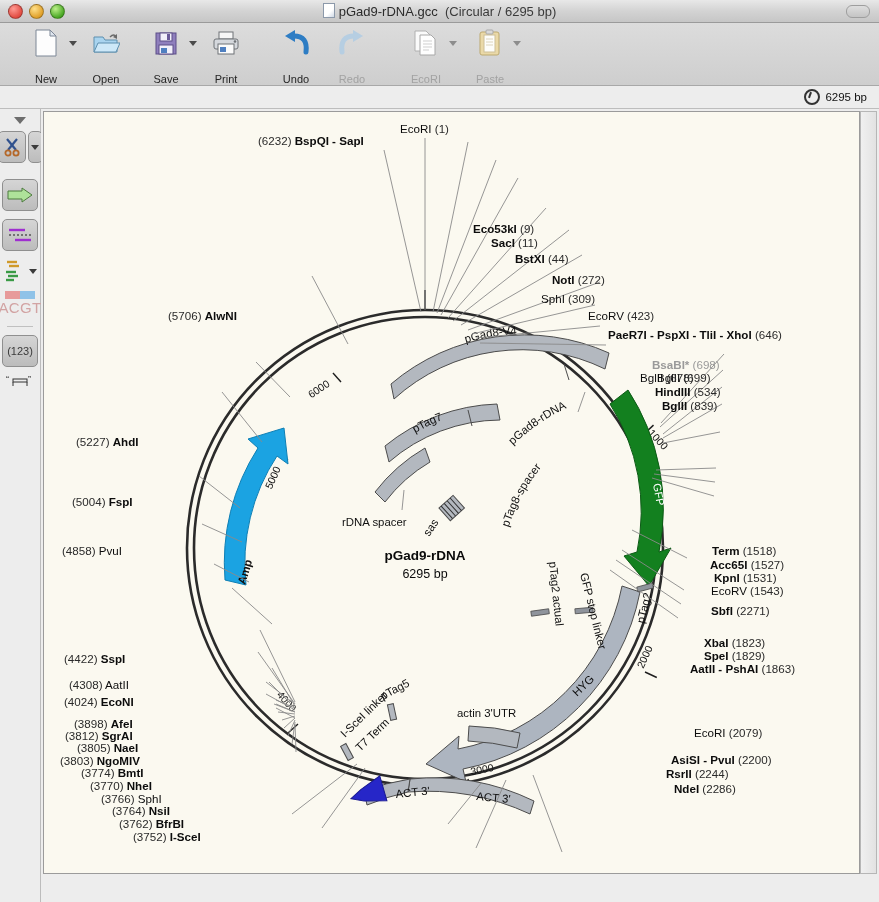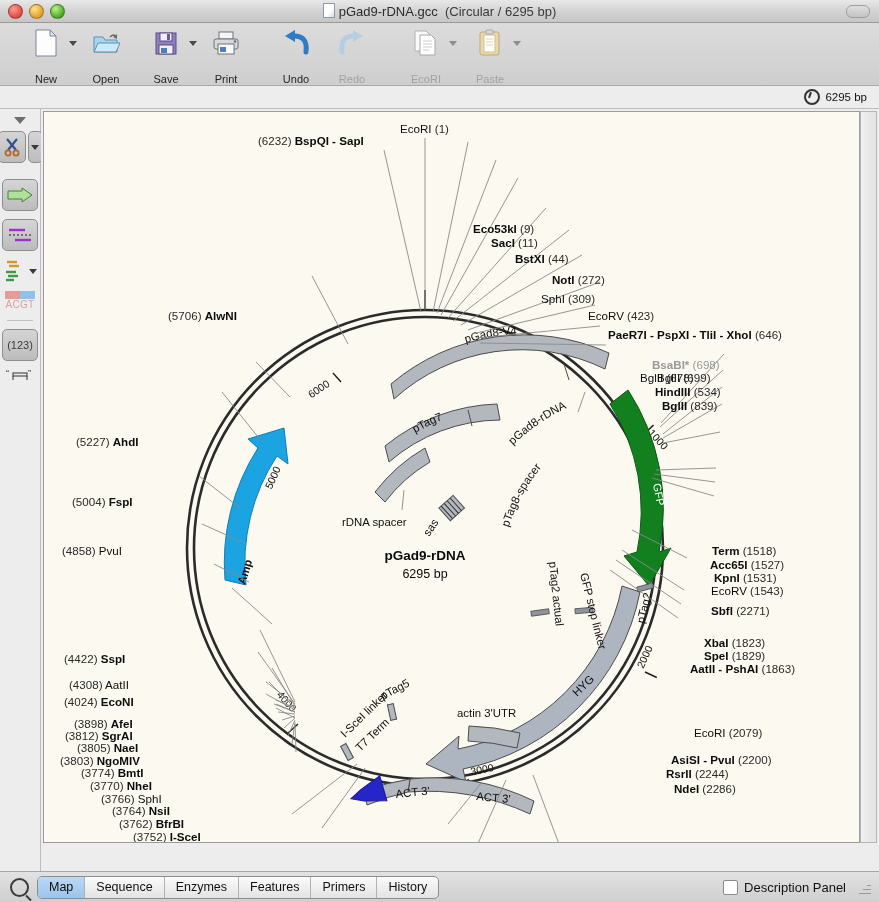--- a/index.html
+++ b/index.html
@@ -53,21 +53,21 @@
     display:flex;flex-direction:column;align-items:center;padding-top:4px;}
   .pal-caret{width:0;height:0;border-left:6px solid transparent;border-right:6px solid transparent;
     border-top:7px solid #6d6d6d;margin:4px 0 7px 0;}
   .pbtn{width:30px;height:30px;border-radius:5px;background:linear-gradient(to bottom,#d5d5d5,#bcbcbc);
     border:1px solid #8f8f8f;display:flex;align-items:center;justify-content:center;margin-bottom:8px;}
   .pbtn.wide{width:26px;}
   .prow{display:flex;align-items:center;gap:2px;margin-bottom:8px;}
   .mini-caret{width:0;height:0;border-left:4px solid transparent;border-right:4px solid transparent;
     border-top:5px solid #3a3a3a;}
   .pal-sep{width:26px;height:1px;background:#c0c0c0;margin:4px 0 8px;}
-  .acgt{font-size:10px;color:#d2a3a3;letter-spacing:.3px;}
+  .acgt{font-size:15px;color:#d2a3a3;letter-spacing:.3px;}
   .p123{font-size:11px;color:#3a3a3a;}
 
   
   .canvaswrap{flex:1;min-width:0;position:relative;background:#ededed;padding:2px 0 0 2px;}
   .canvas{position:absolute;left:2px;top:2px;right:19px;bottom:28px;background:#fbf9f0;
     border:1px solid #9b9b9b;overflow:hidden;}
   .vscroll{position:absolute;right:2px;top:2px;bottom:28px;width:15px;
     background:linear-gradient(to right,#f0f0f0,#e2e2e2);border:1px solid #b6b6b6;}
   .enzset{position:absolute;left:6px;bottom:2px;height:22px;padding:0 12px;
     background:linear-gradient(to bottom,#fdfdfd,#ececec);border:1px solid #a9a9a9;
@@ -562,33 +562,13 @@
             <div style="position: absolute; left: 429px; top: 110px; font-size: 11.6px; color: rgb(12, 12, 12); white-space: nowrap; font-family: &quot;Liberation Sans&quot;, sans-serif;"><span style="font-weight:700;color:#0c0c0c">Eco53kI</span> <span style="color:#2a2a2a">(9)</span></div>
           </div>
 
       </div>
 
       <div class="vscroll"></div>
 
     </div>
   </div>
 
-  <div class="bottombar">
-    <div class="magn"></div>
-    <div class="tabs" id="tabs">
-        <div class="tab active">Map</div>
-        <div class="tab">Sequence</div>
-        <div class="tab">Enzymes</div>
-        <div class="tab">Features</div>
-        <div class="tab">Primers</div>
-        <div class="tab">History</div>
-      </div>
-    <div class="descpanel">
-      <span class="chk"></span>
-      <span>Description Panel</span>
-    </div>
-    <div class="grip">
-      <i style="bottom:0;width:12px"></i>
-        <i style="bottom:4px;width:8px"></i>
-        <i style="bottom:8px;width:4px"></i>
-    </div>
-  </div>
 </div>
 
 </body></html>

